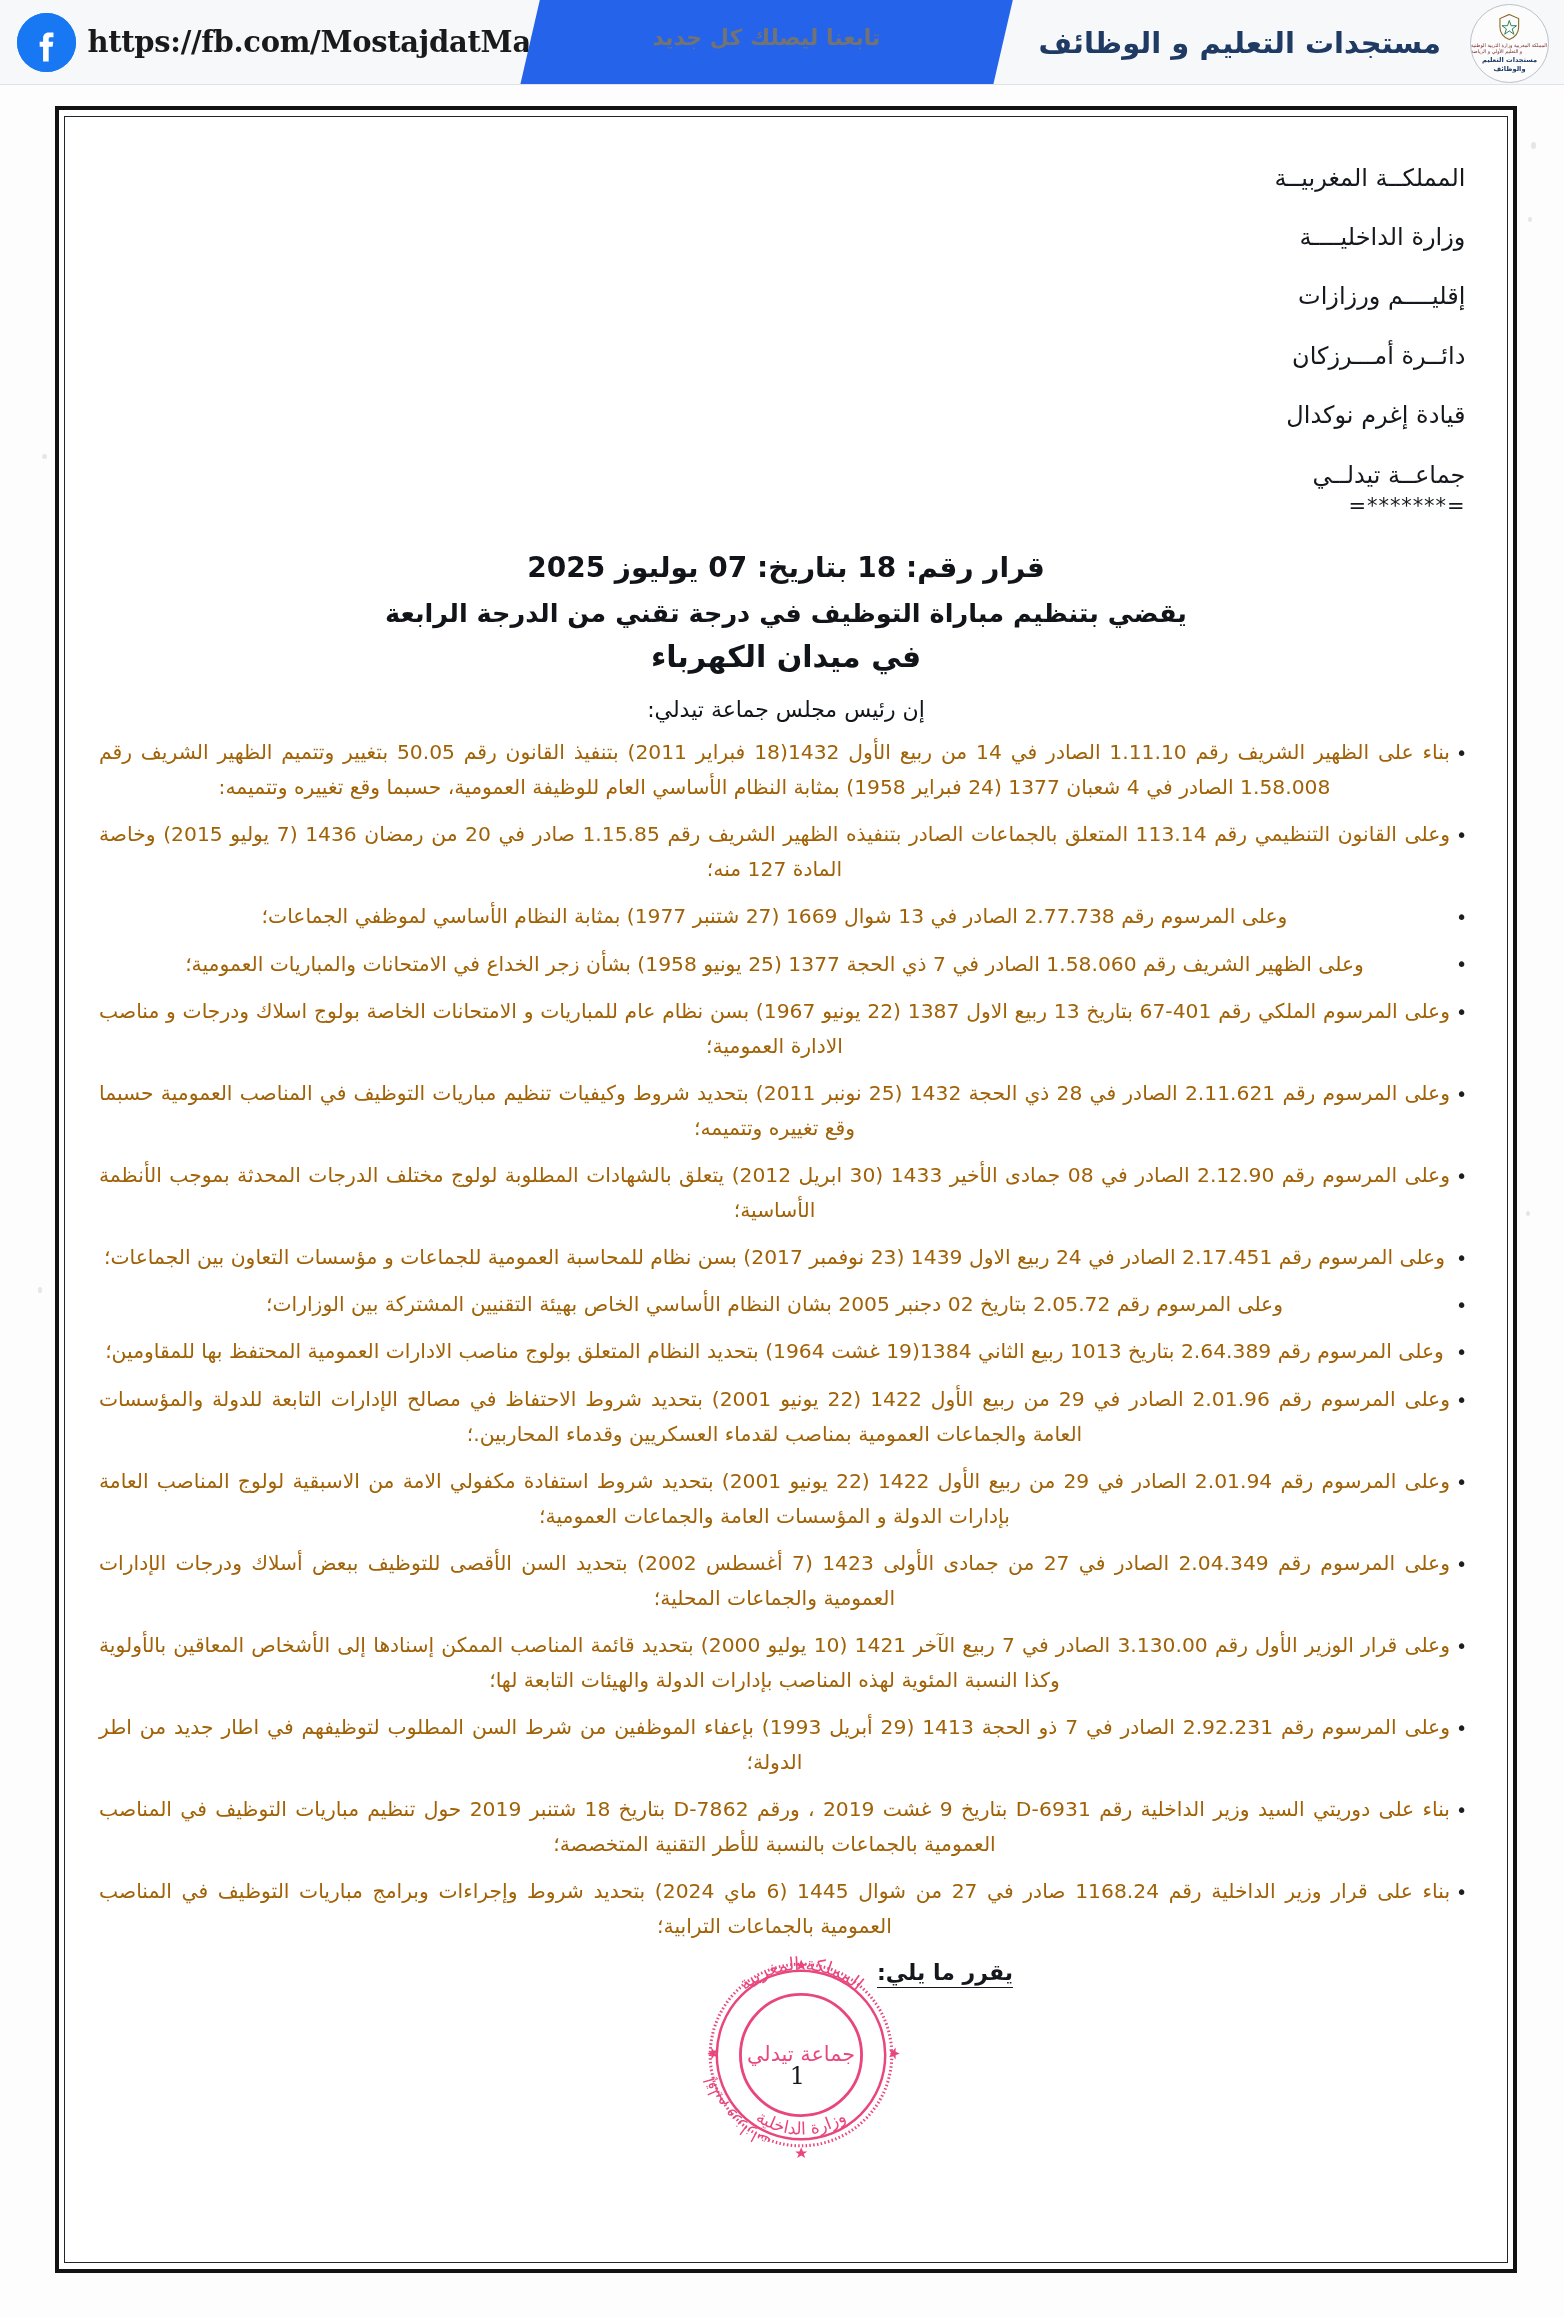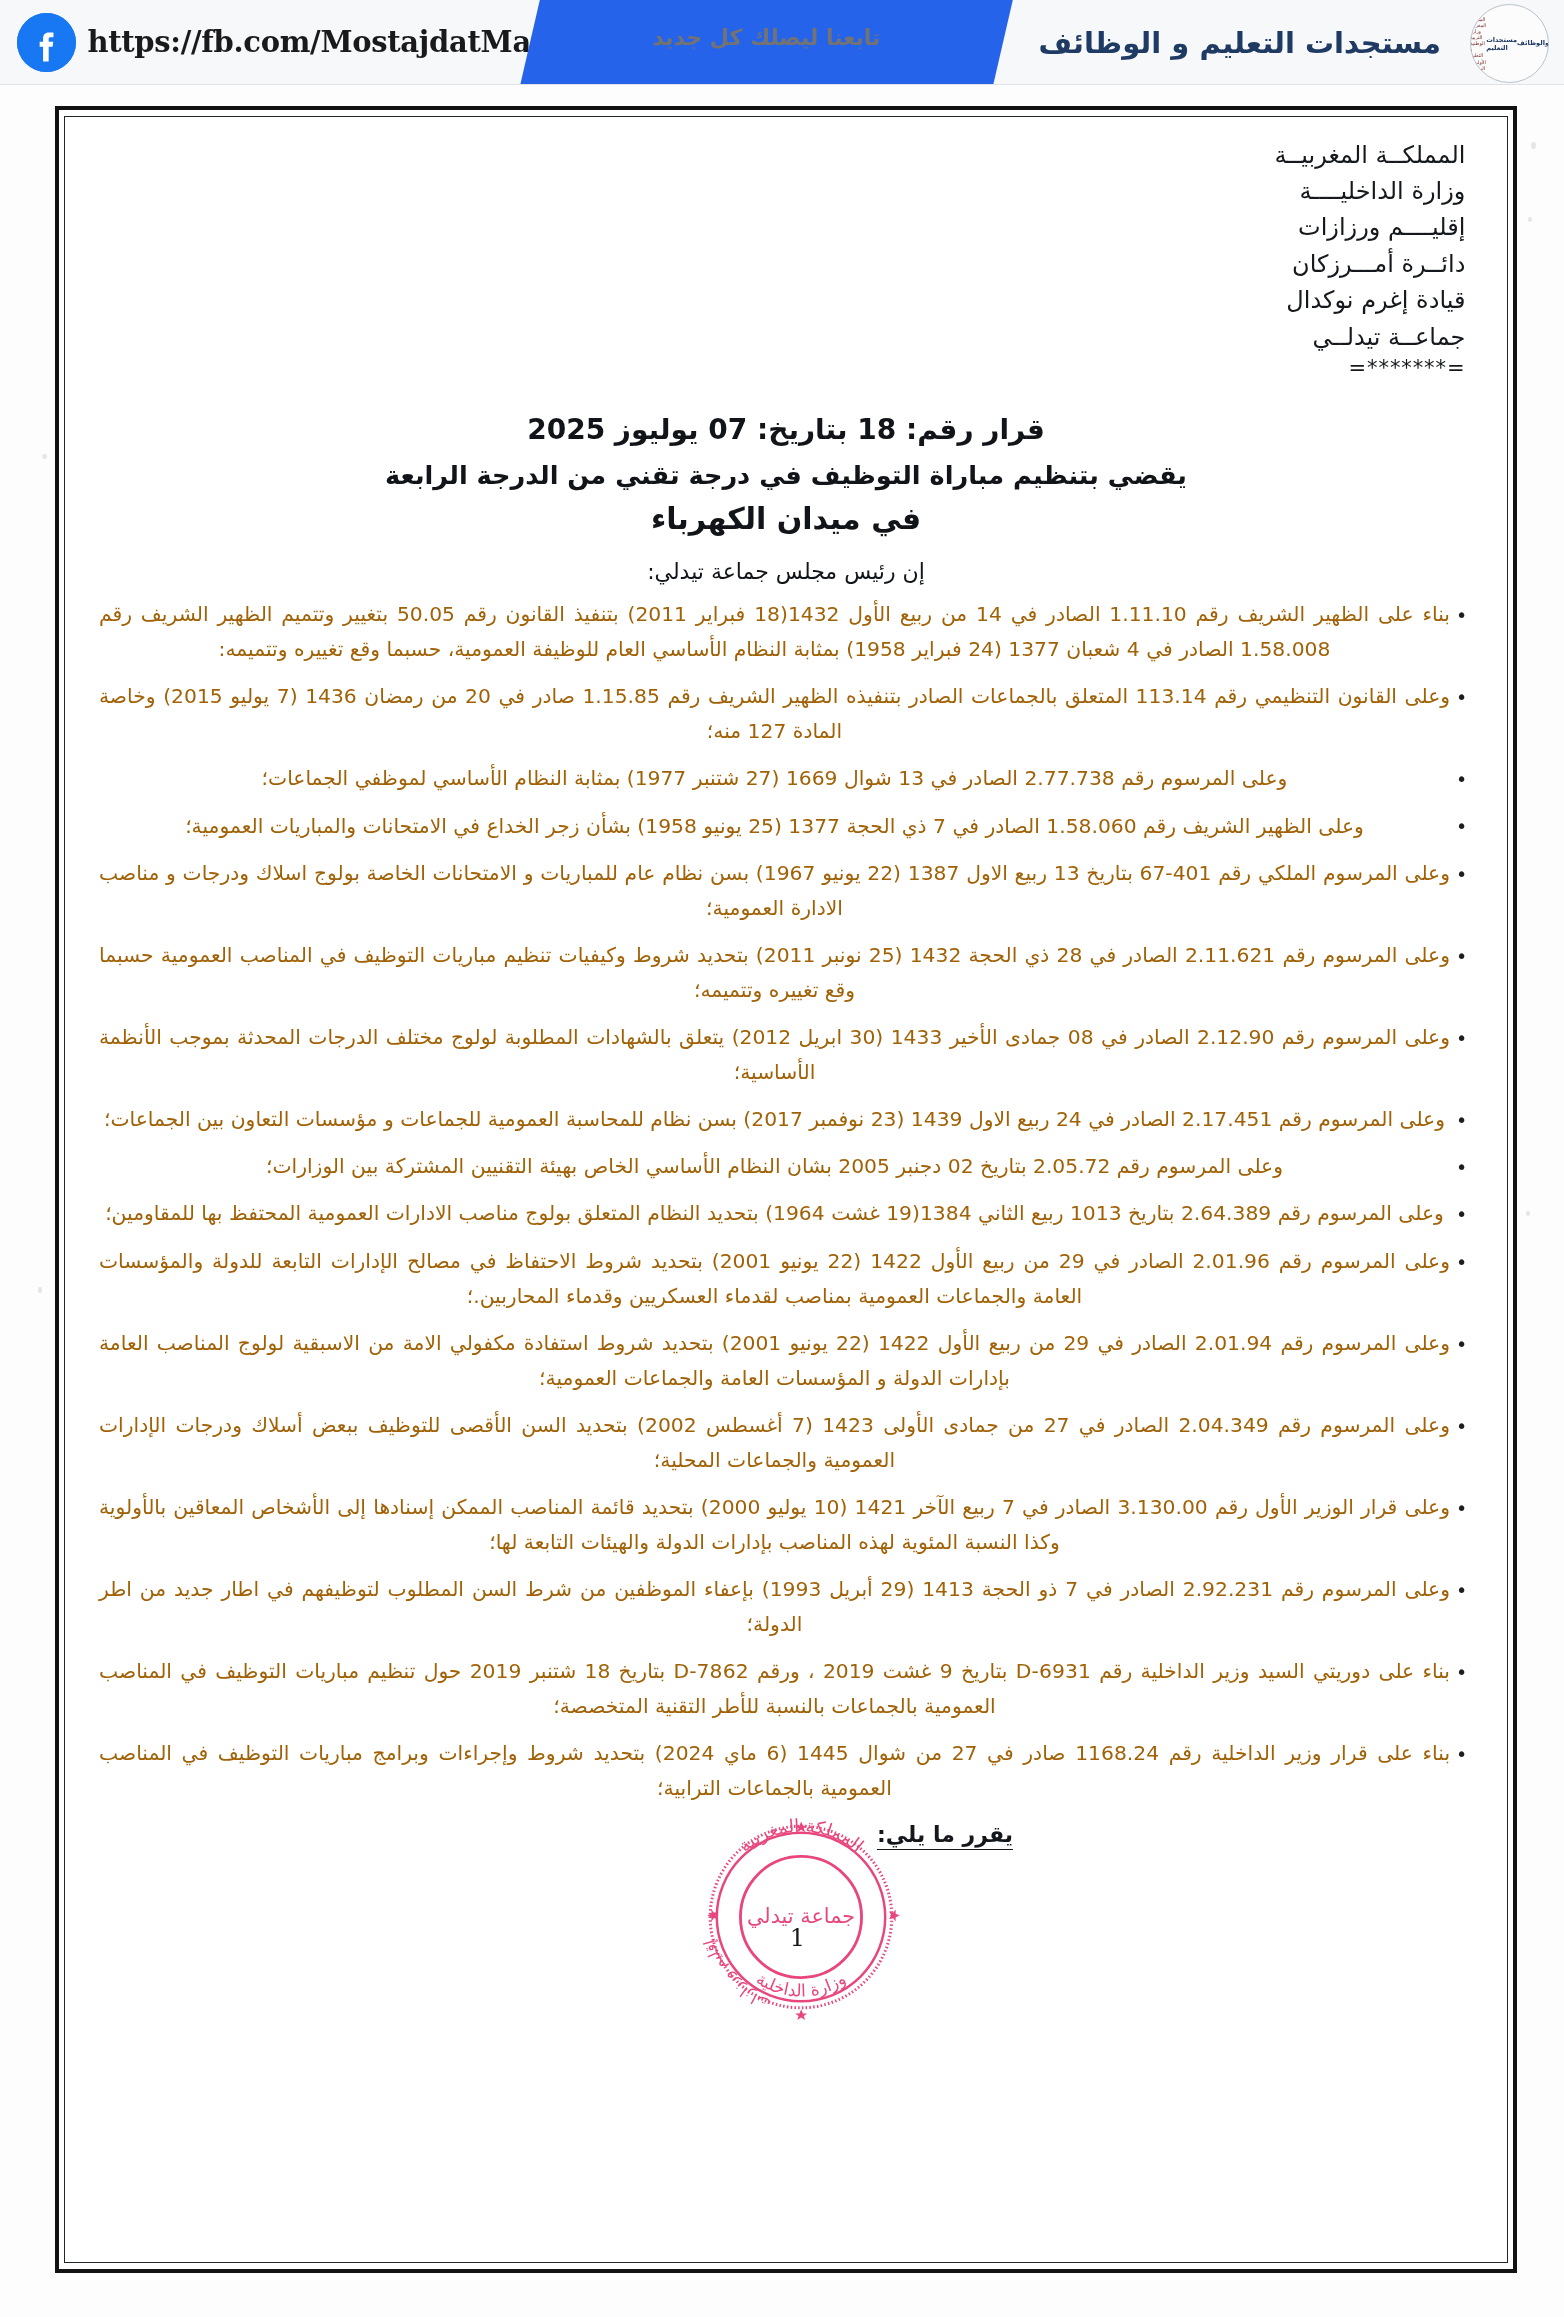--- a/index.html
+++ b/index.html
@@ -86,21 +86,21 @@
   .banner-seal {
     position: absolute;
     right: 15px;
     top: 3.8px;
     width: 79px;
     height: 79px;
     border-radius: 50%;
     border: 0.9px solid #b9c2cc;
     background: #fcfcfd;
     display: flex;
-    flex-direction: row;
+    flex-direction: column;
     align-items: center;
     justify-content: center;
     overflow: hidden;
   }
   .banner-seal .crest {
     width: 24.6px; height: 28px; margin-bottom: 0.9px;
   }
   .banner-seal .s-l1 { font-size: 4.9px; color: #7a2d2d; line-height: 1.25; }
   .banner-seal .s-l2 { font-size: 6.6px; color: #1f3a63; font-weight: bold; line-height: 1.3; margin-top: 1.9px; }
   .banner-seal .s-l3 { font-size: 6.6px; color: #1f3a63; font-weight: bold; line-height: 1.3; }
@@ -137,21 +137,21 @@
 
   
   .letterhead {
     text-align: right;
     padding-right: 7.6px;
     font-size: 24px;
     color: #15181c;
     line-height: 1.52;
     letter-spacing: 0.2px;
   }
-  .letterhead .lh-line { white-space: nowrap; }
+  .letterhead .lh-line { white-space: nowrap; margin-top: 23px; }
   .letterhead .stars {
     font-size: 21px;
     letter-spacing: 0.9px;
     margin-top: -1.9px;
   }
 
   
   .title-block {
     margin-top: 28px;
     text-align: center;

